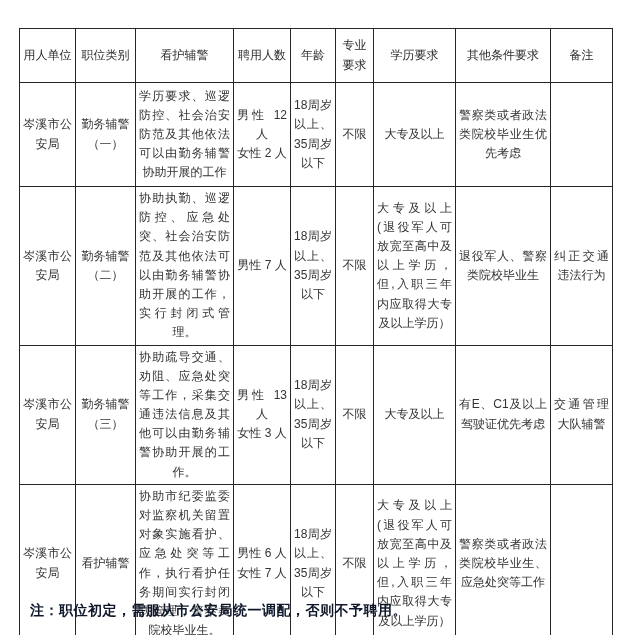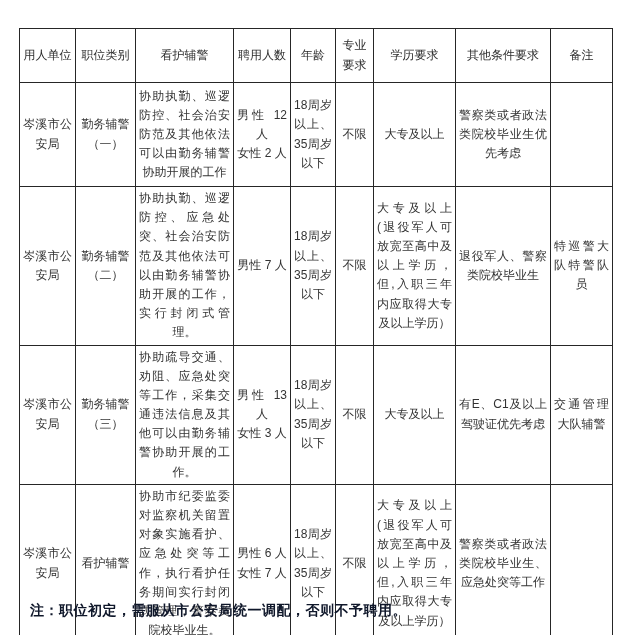--- a/index.html
+++ b/index.html
@@ -89,40 +89,40 @@
         <th>学历要求</th>
         <th>其他条件要求</th>
         <th>备注</th>
       </tr>
     </thead>
     <tbody>
       <tr class="row1">
         <td>岑溪市公安局</td>
         <td>勤务辅警
 （一）</td>
-        <td>协助执勤、巡逻防控、社会治安防范及其他依法可以由勤务辅警协助开展的工作</td>
+        <td>学历要求、巡逻防控、社会治安防范及其他依法可以由勤务辅警协助开展的工作</td>
         <td>男性 12 人
 女性 2 人</td>
         <td>18周岁以上、35周岁以下</td>
         <td>不限</td>
         <td>大专及以上</td>
         <td>警察类或者政法类院校毕业生优先考虑</td>
         <td></td>
       </tr>
       <tr class="row2">
         <td>岑溪市公安局</td>
         <td>勤务辅警
 （二）</td>
         <td>协助执勤、巡逻防控、应急处突、社会治安防范及其他依法可以由勤务辅警协助开展的工作，实行封闭式管理。</td>
         <td>男性 7 人</td>
         <td>18周岁以上、35周岁以下</td>
         <td>不限</td>
         <td>大专及以上(退役军人可放宽至高中及以上学历，但,入职三年内应取得大专及以上学历）</td>
         <td>退役军人、警察类院校毕业生</td>
-        <td>特巡警大队特警队员</td>
+        <td>纠正交通违法行为</td>
       </tr>
       <tr class="row3">
         <td>岑溪市公安局</td>
         <td>勤务辅警
 （三）</td>
         <td>协助疏导交通、劝阻、应急处突等工作，采集交通违法信息及其他可以由勤务辅警协助开展的工作。</td>
         <td>男性 13 人
 女性 3 人</td>
         <td>18周岁以上、35周岁以下</td>
         <td>不限</td>

